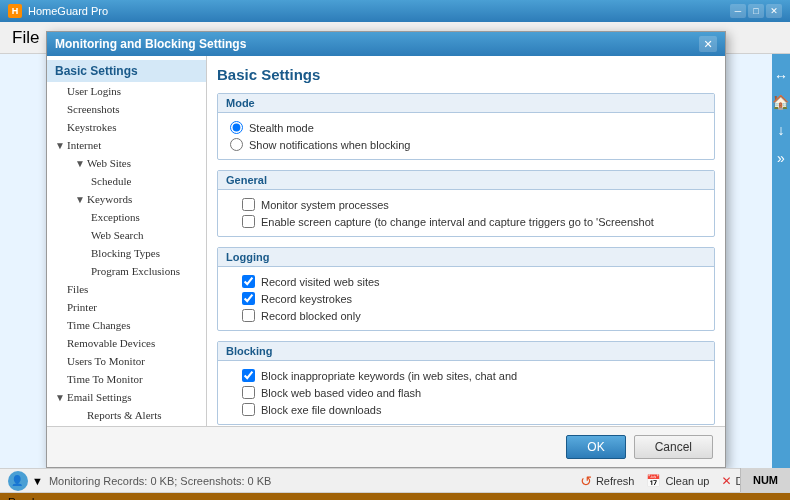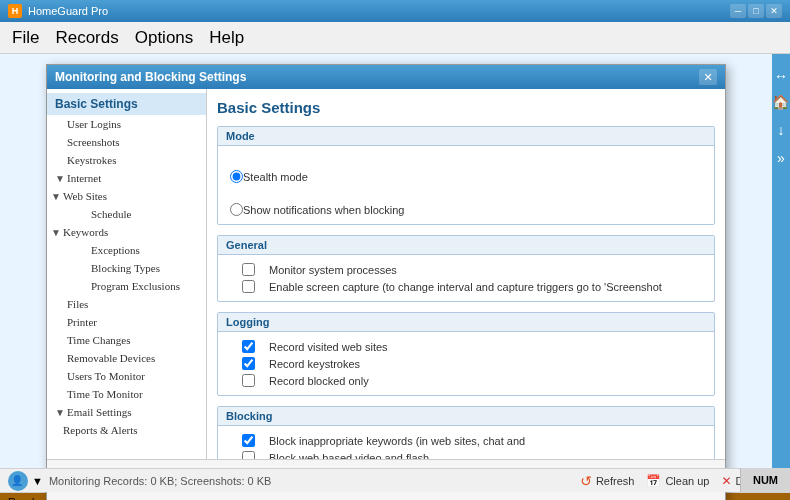--- a/index.html
+++ b/index.html
@@ -140,21 +140,21 @@
     }
 
     
     .dialog-overlay {
       position: absolute;
       top: 0;
       left: 0;
       right: 18px;
       bottom: 0;
       display: flex;
-      align-items: flex-start;
+      align-items: flex-end;
       justify-content: center;
       padding-top: 10px;
     }
 
     
     .dialog {
       width: 680px;
       background: white;
       border: 1px solid #999;
       box-shadow: 3px 3px 10px rgba(0,0,0,0.3);
@@ -204,21 +204,21 @@
       color: #1a5a8a;
       cursor: pointer;
     }
     .tree-item {
       padding: 3px 8px 3px 20px;
       cursor: pointer;
       color: #333;
       font-size: 11px;
       font-family: Liberation Serif, serif;
     }
-    .tree-item.sub { padding-left: 16px; }
+    .tree-item.sub { padding-left: 40px; }
     .tree-item.sub2 { padding-left: 44px; }
     .tree-expander {
       display: inline-block;
       width: 12px;
       color: #555;
       font-size: 10px;
       margin-left: -12px;
     }
 
     
@@ -248,29 +248,29 @@
       color: #1a5a8a;
       font-size: 11px;
       border-bottom: 1px solid #b0c8e0;
     }
     .section-body {
       padding: 6px 12px;
     }
     .radio-item {
       display: flex;
       align-items: center;
+      gap: 6px;
       padding: 2px 0;
       cursor: pointer;
-      margin-top: 16px;
     }
     .radio-item input[type="radio"] { cursor: pointer; }
     .checkbox-item {
       display: flex;
       align-items: center;
-      gap: 14px;
+      gap: 6px;
       padding: 2px 12px;
       cursor: pointer;
     }
     .checkbox-item input[type="checkbox"] { cursor: pointer; }
     .item-label { font-size: 11px; color: #333; }
 
     
     .dialog-footer {
       padding: 8px 12px;
       display: flex;
@@ -433,20 +433,21 @@
           <div class="tree-section-header">Basic Settings</div>
 
           <div class="tree-item">User Logins</div>
           <div class="tree-item">Screenshots</div>
           <div class="tree-item">Keystrokes</div>
           <div class="tree-item"><span class="tree-expander">▼</span>Internet</div>
           <div class="tree-item sub"><span class="tree-expander">▼</span>Web Sites</div>
           <div class="tree-item sub2">Schedule</div>
           <div class="tree-item sub"><span class="tree-expander">▼</span>Keywords</div>
           <div class="tree-item sub2">Exceptions</div>
+          <div class="tree-item sub2">Web Search</div>
           <div class="tree-item sub2">Blocking Types</div>
           <div class="tree-item sub2">Program Exclusions</div>
           <div class="tree-item">Files</div>
           <div class="tree-item">Printer</div>
           <div class="tree-item">Time Changes</div>
           <div class="tree-item">Removable Devices</div>
           <div class="tree-item">Users To Monitor</div>
           <div class="tree-item">Time To Monitor</div>
           <div class="tree-item"><span class="tree-expander">▼</span>Email Settings</div>
           <div class="tree-item sub">Reports &amp; Alerts</div>

